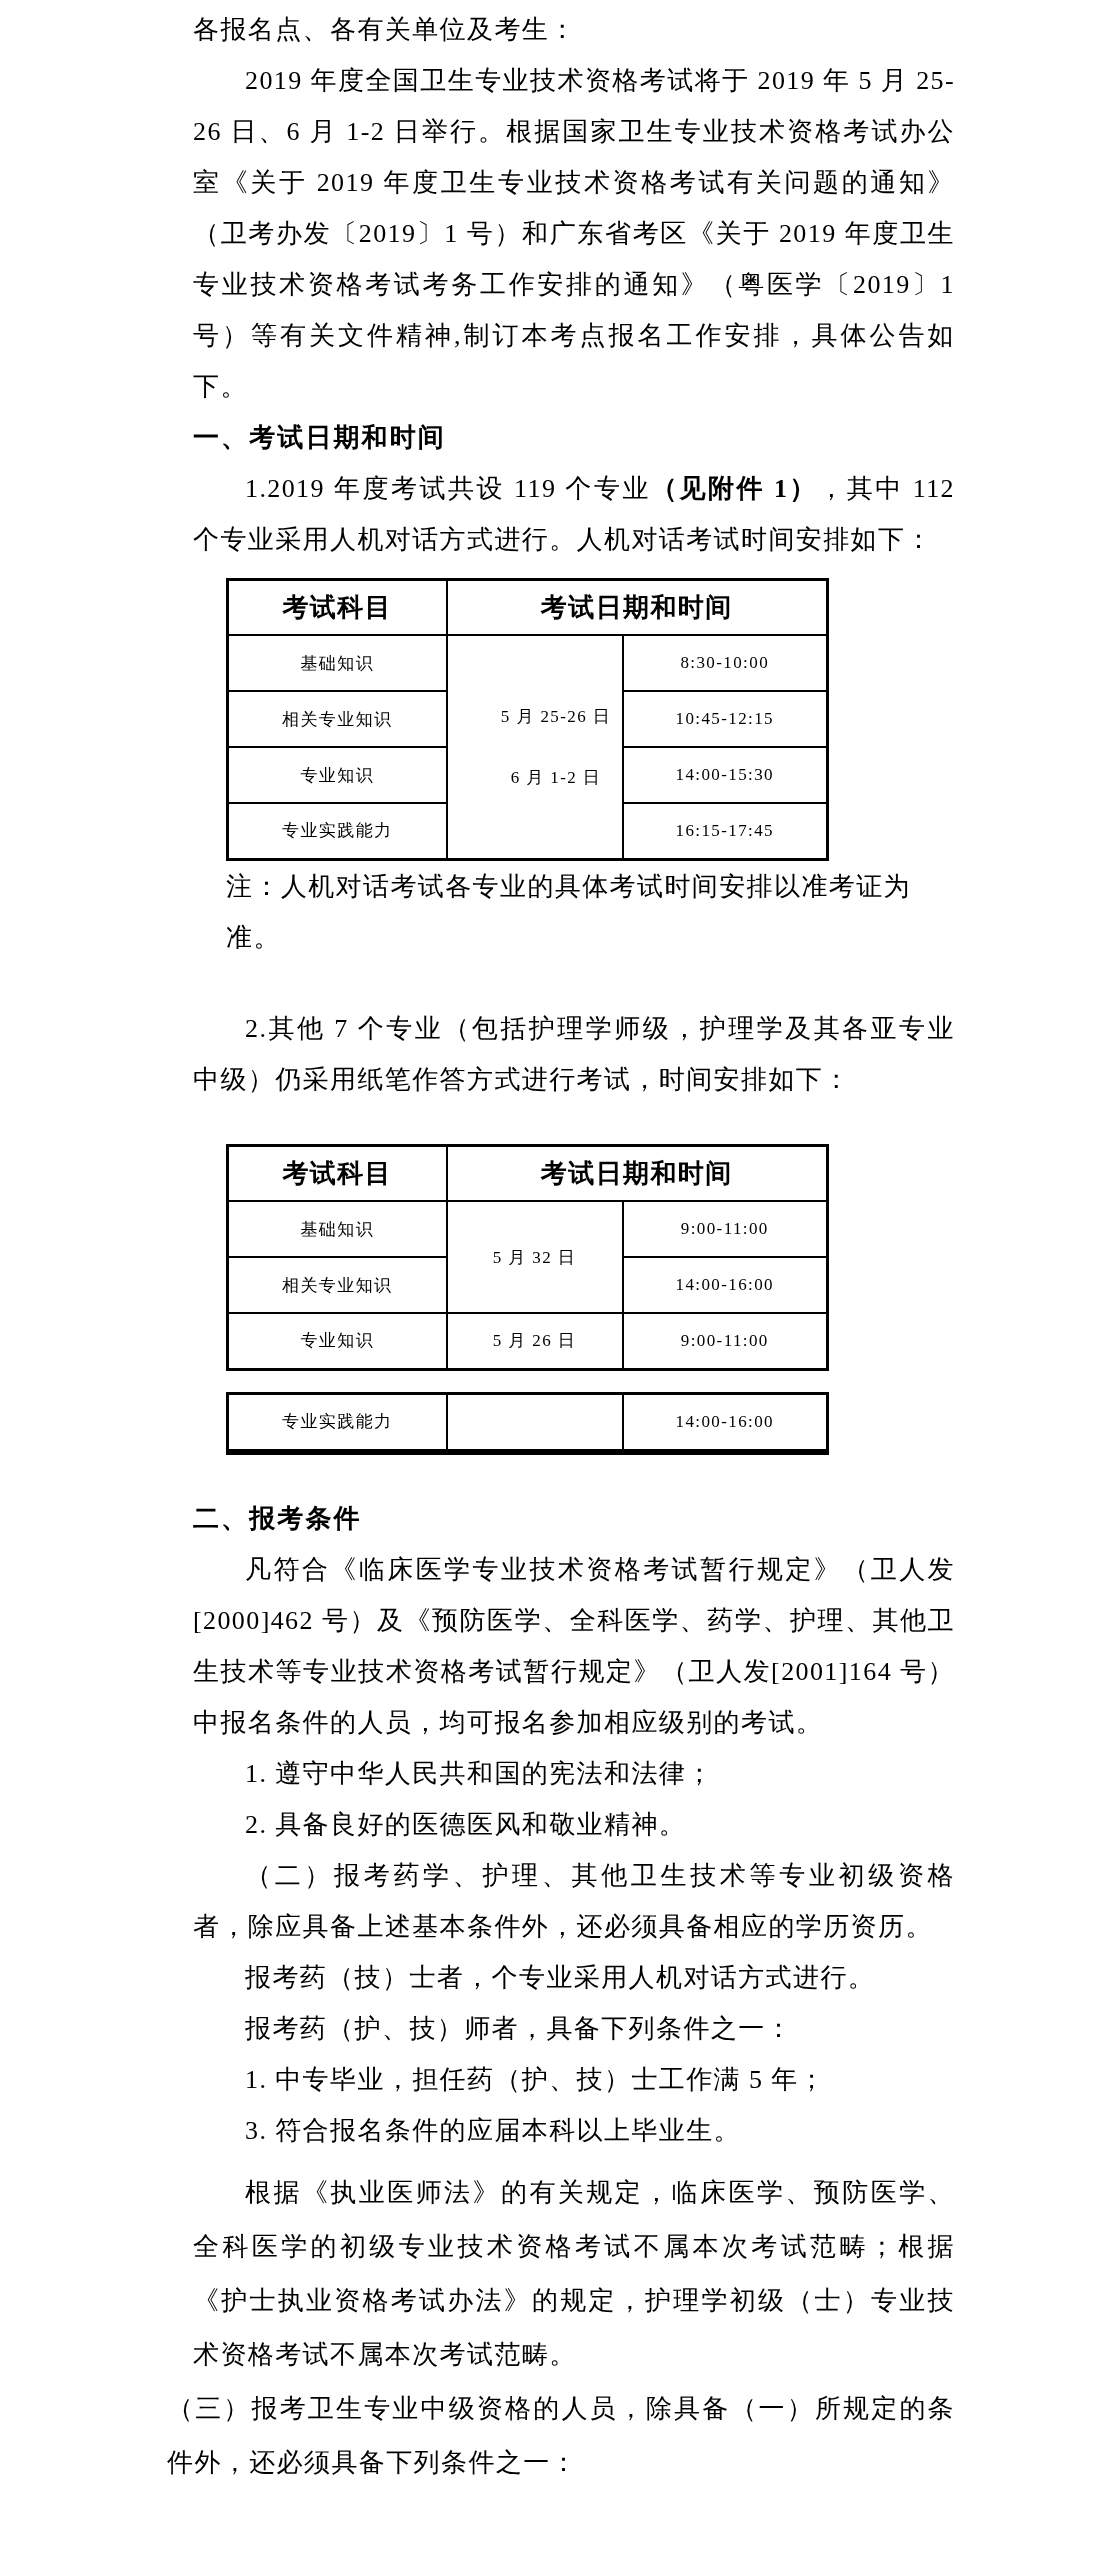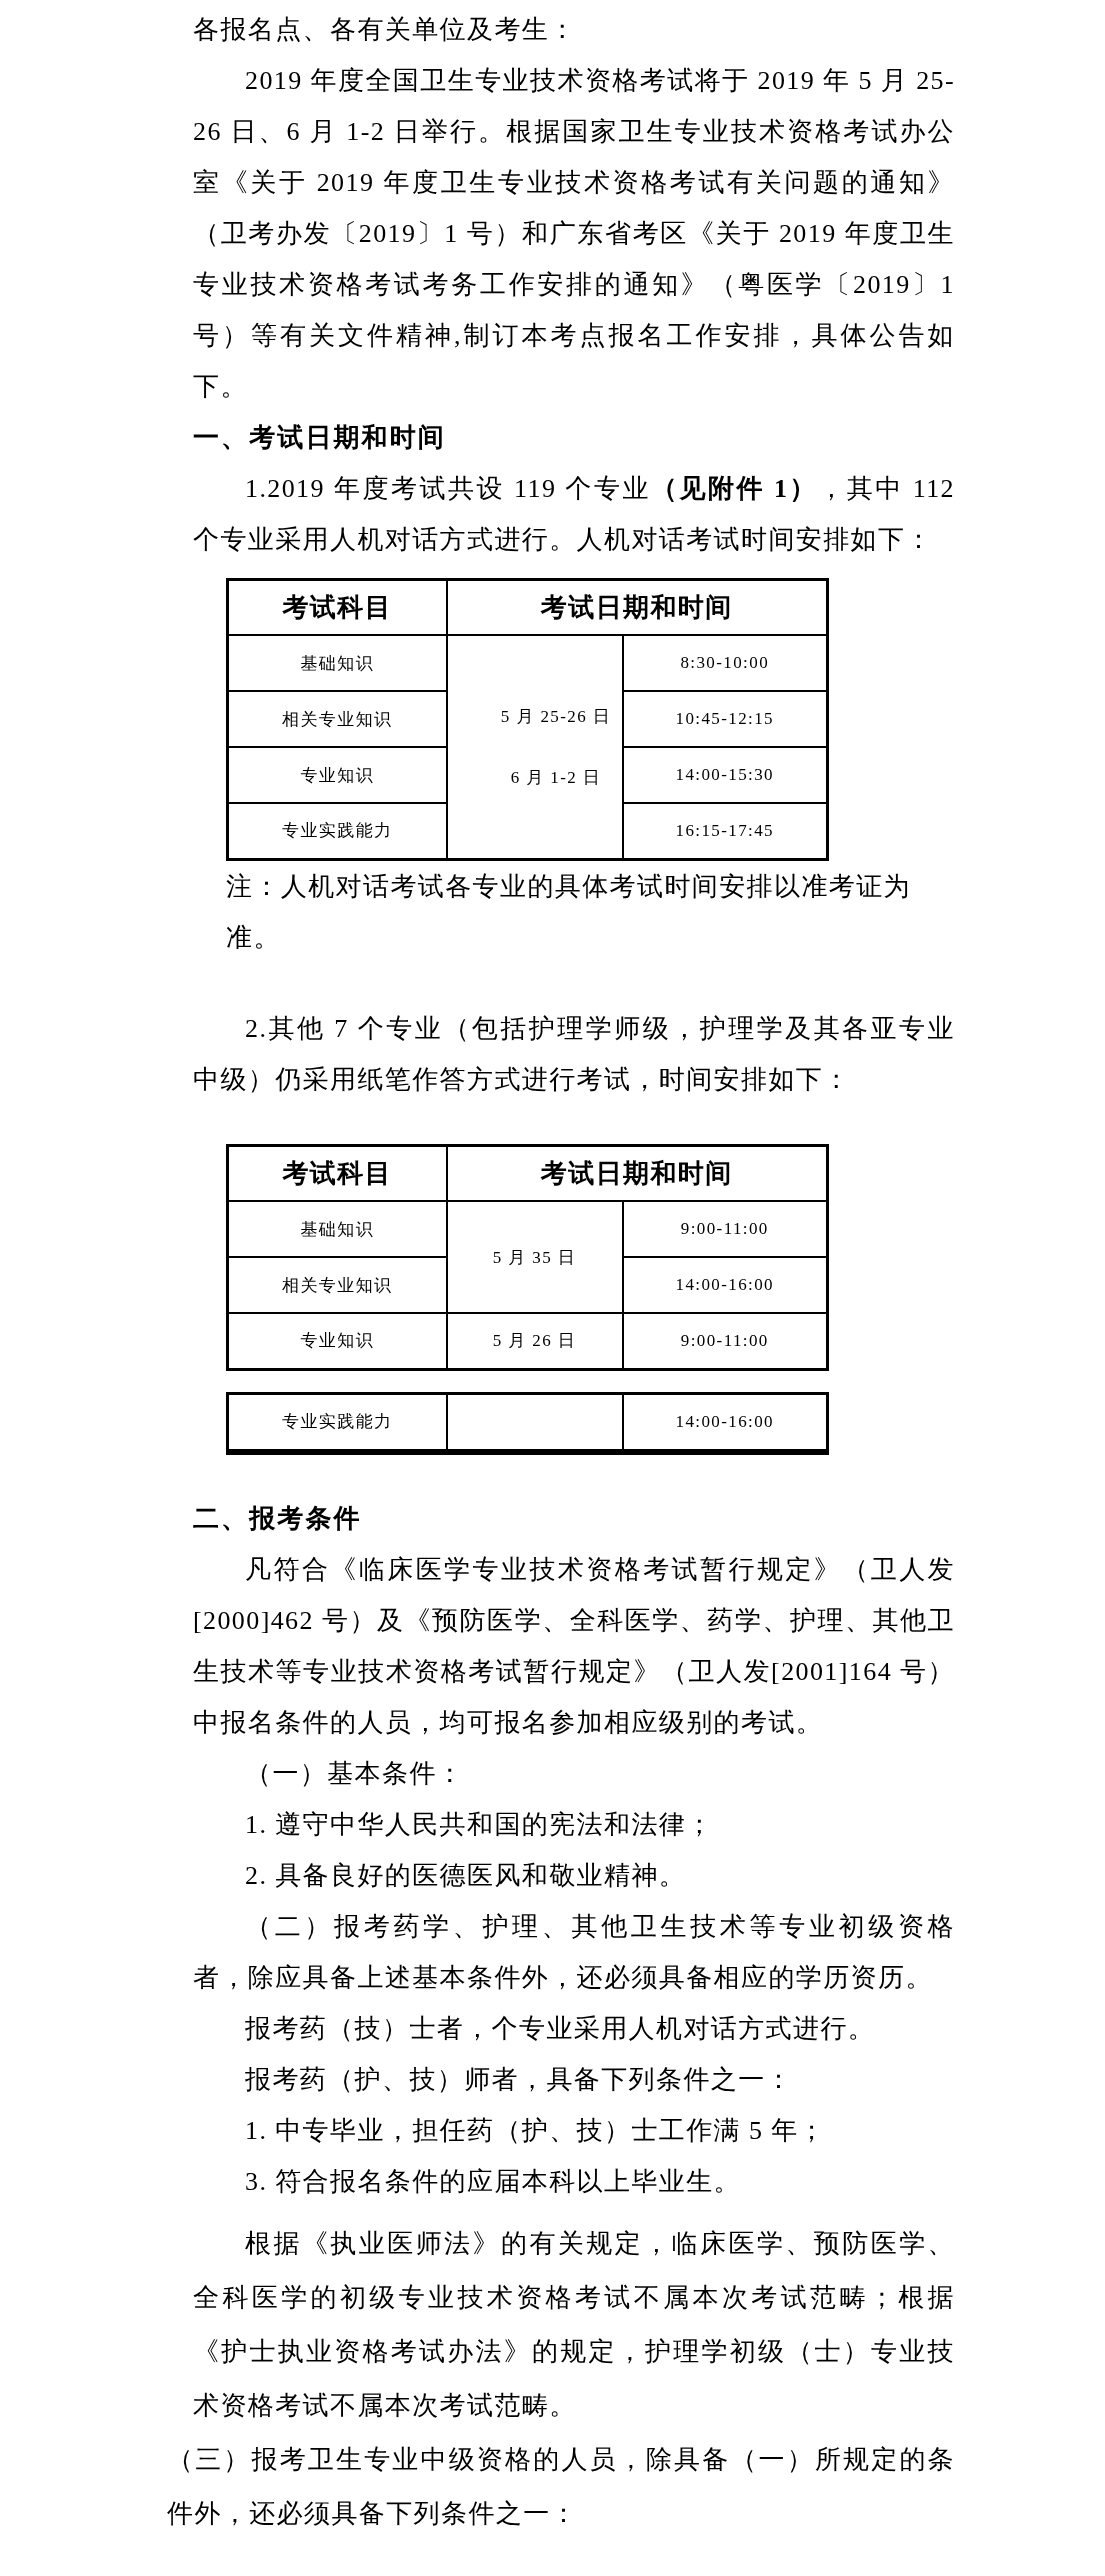--- a/index.html
+++ b/index.html
@@ -136,21 +136,21 @@
         <col style="width:176px">
         <col style="width:205px">
       </colgroup>
       <tbody>
         <tr>
           <th>考试科目</th>
           <th colspan="2">考试日期和时间</th>
         </tr>
         <tr>
           <td>基础知识</td>
-          <td rowspan="2">5 月 35 日</td>
+          <td rowspan="2">5 月 32 日</td>
           <td>9:00-11:00</td>
         </tr>
         <tr>
           <td>相关专业知识</td>
           <td>14:00-16:00</td>
         </tr>
         <tr>
           <td>专业知识</td>
           <td>5 月 26 日</td>
           <td>9:00-11:00</td>
@@ -169,21 +169,20 @@
           <td>专业实践能力</td>
           <td></td>
           <td>14:00-16:00</td>
         </tr>
       </tbody>
     </table>
 
     <p class="heading mt-sec2">二、报考条件</p>
 
     <p class="indent">凡符合《临床医学专业技术资格考试暂行规定》（卫人发[2000]462 号）及《预防医学、全科医学、药学、护理、其他卫生技术等专业技术资格考试暂行规定》（卫人发[2001]164 号）中报名条件的人员，均可报名参加相应级别的考试。</p>
-    <p class="indent">（一）基本条件：</p>
     <p class="indent">1. 遵守中华人民共和国的宪法和法律；</p>
     <p class="indent">2. 具备良好的医德医风和敬业精神。</p>
     <p class="indent">（二）报考药学、护理、其他卫生技术等专业初级资格者，除应具备上述基本条件外，还必须具备相应的学历资历。</p>
     <p class="indent">报考药（技）士者，个专业采用人机对话方式进行。</p>
     <p class="indent">报考药（护、技）师者，具备下列条件之一：</p>
     <p class="indent">1. 中专毕业，担任药（护、技）士工作满 5 年；</p>
     <p class="indent">3. 符合报名条件的应届本科以上毕业生。</p>
     <p class="indent loose" style="margin-top:9.8px">根据《执业医师法》的有关规定，临床医学、预防医学、全科医学的初级专业技术资格考试不属本次考试范畴；根据《护士执业资格考试办法》的规定，护理学初级（士）专业技术资格考试不属本次考试范畴。</p>
     <p class="loose outdent">（三）报考卫生专业中级资格的人员，除具备（一）所规定的条件外，还必须具备下列条件之一：</p>
 

